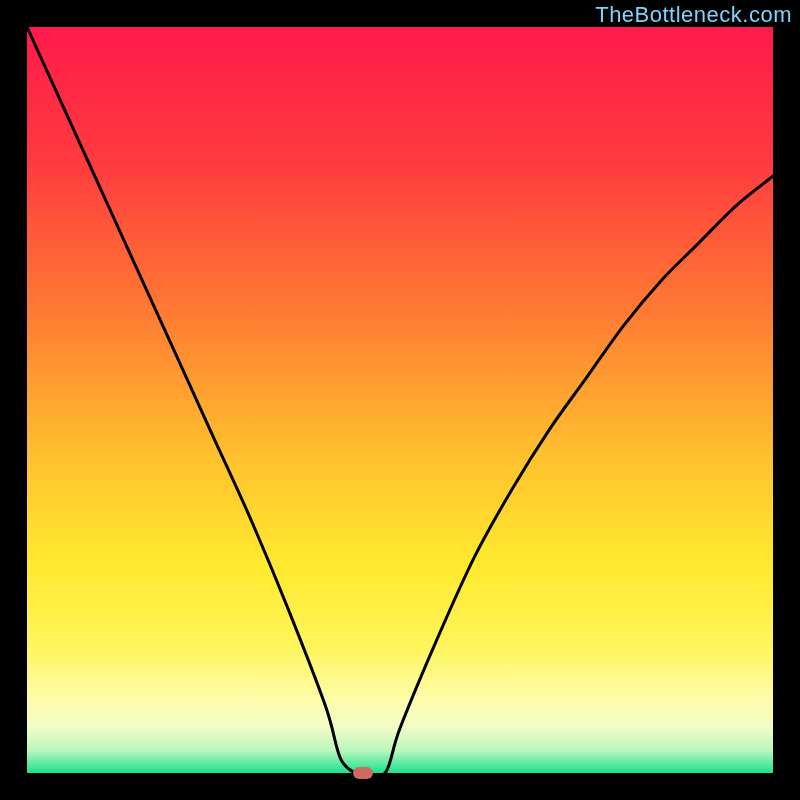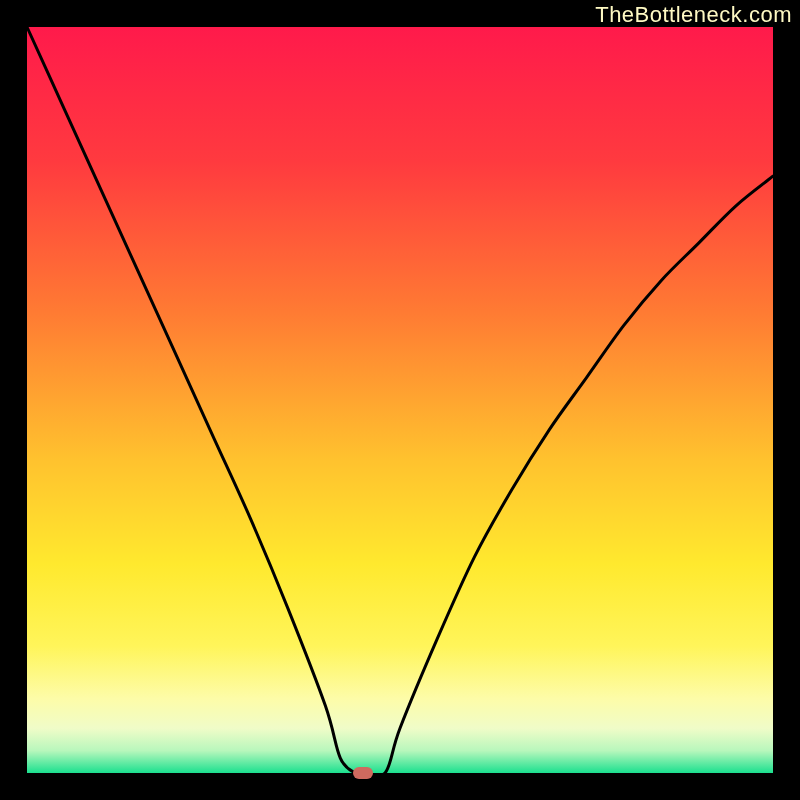--- a/index.html
+++ b/index.html
@@ -14,21 +14,21 @@
   .frame {
     position: absolute;
     left: 0; top: 0;
     width: 800px; height: 800px;
     background: #000;
   }
   .watermark {
     position: absolute;
     top: 2px;
     right: 8px;
-    color: #fef9c3;
+    color: #7dd3fc;
     font-size: 22px;
     font-weight: 500;
     letter-spacing: 0.5px;
     user-select: none;
     margin-left: 28px;
   }
   .plot {
     position: absolute;
     left: 27px;
     top: 27px;

